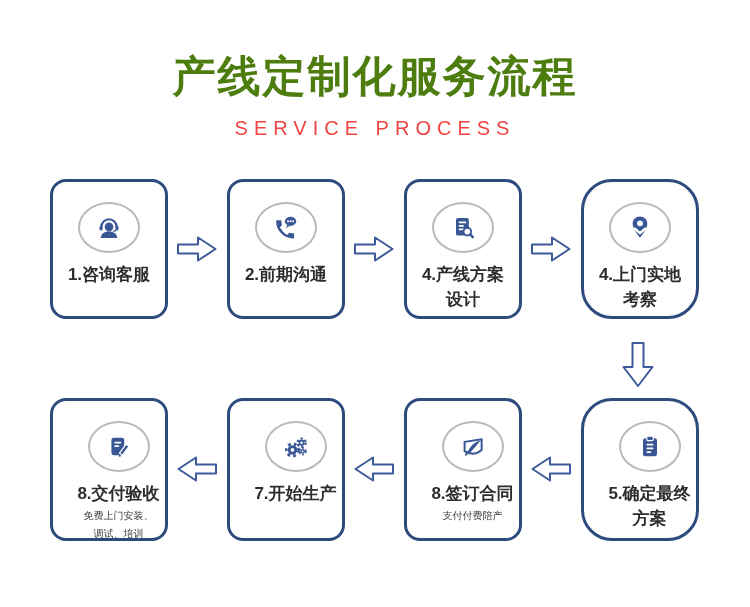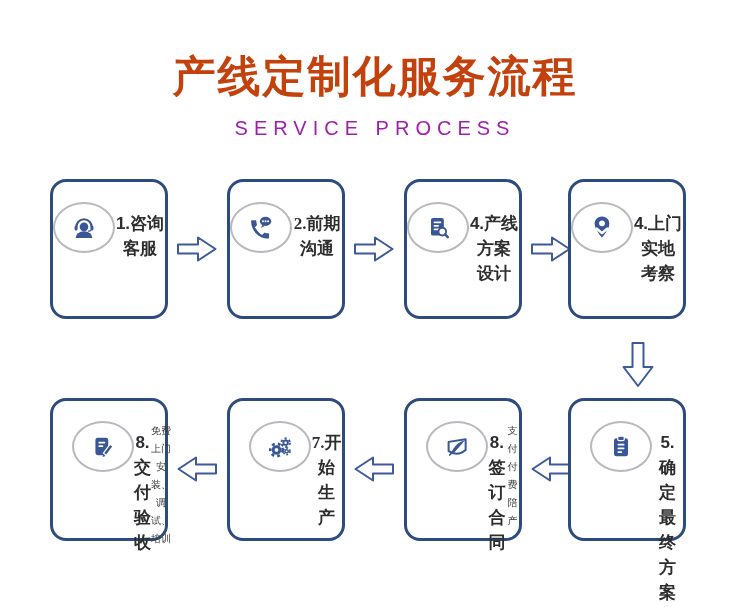--- a/index.html
+++ b/index.html
@@ -2,34 +2,34 @@
 <html><head>
 <meta charset="utf-8">
 <style>
   html,body{margin:0;padding:0;background:#fff;}
   .canvas{
     position:relative;width:750px;height:607px;background:#ffffff;
     font-family:"Liberation Sans","DejaVu Sans",sans-serif;overflow:hidden;margin:0 auto;
   }
   .title{
     position:absolute;top:50px;left:0;width:100%;text-align:center;
-    font-size:43px;font-weight:800;color:#c2410c;letter-spacing:2px;line-height:1.25;
+    font-size:43px;font-weight:800;color:#4d7c0f;letter-spacing:2px;line-height:1.25;
   }
   .subtitle{
     position:absolute;top:117px;left:0;width:100%;text-align:center;
-    font-size:20px;font-weight:500;color:#a21caf;letter-spacing:6px;
+    font-size:20px;font-weight:500;color:#ef4444;letter-spacing:6px;
   }
   .box{
     position:absolute;width:118px;box-sizing:border-box;background:#fff;
     border:3px solid #2e4b7e;border-radius:16px;
-    display:flex;align-items:flex-start;padding-top:20px;
+    display:flex;flex-direction:column;align-items:center;padding-top:20px;
   }
   .row1{top:179px;height:140px;}
   .row2{top:398px;height:143px;padding-left:19px;}
-  .c1{left:50px;} .c2{left:227px;font-family:Liberation Serif, serif;} .c3{left:404px;} .c4{left:568px;}
+  .c1{left:50px;} .c2{left:227px;} .c3{left:404px;} .c4{left:581px;border-radius:31px;}
   .icon-ellipse{
     width:58px;height:47px;border:2px solid #b6b9be;border-radius:50%;
     display:flex;align-items:center;justify-content:center;flex:none;background:#fff;
   }
   .label{
     margin-top:9px;font-size:17px;font-weight:600;color:#2d2d2d;
     text-align:center;line-height:25px;white-space:pre-line;
   }
   .sub{
     margin-top:1px;font-size:10px;font-weight:500;color:#3c3c3c;

